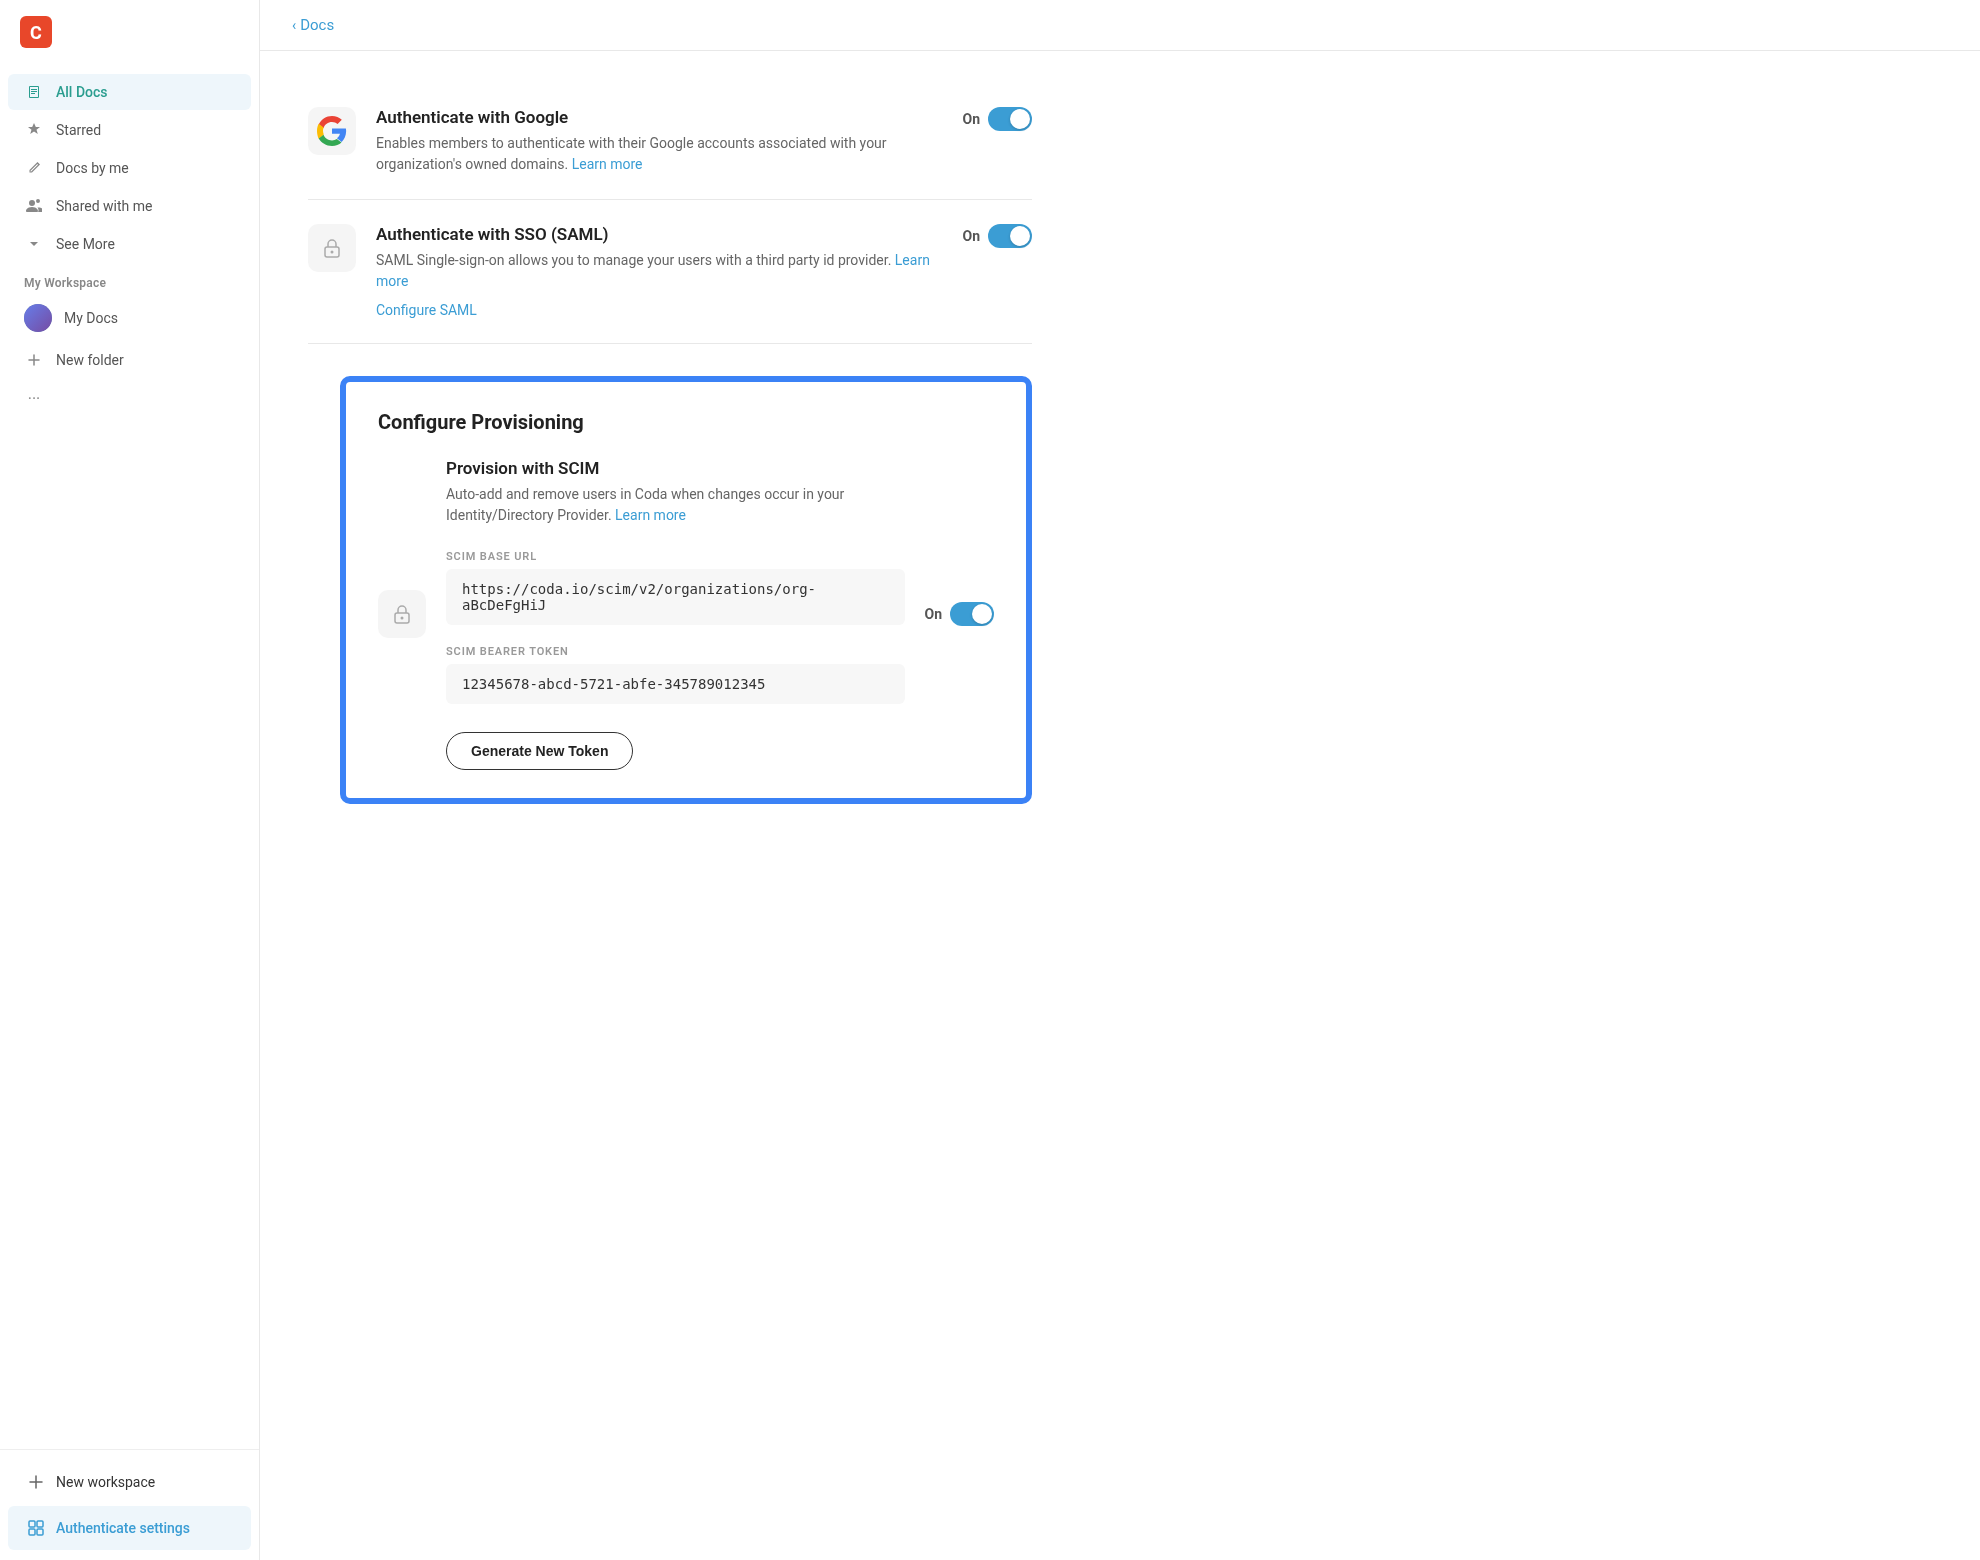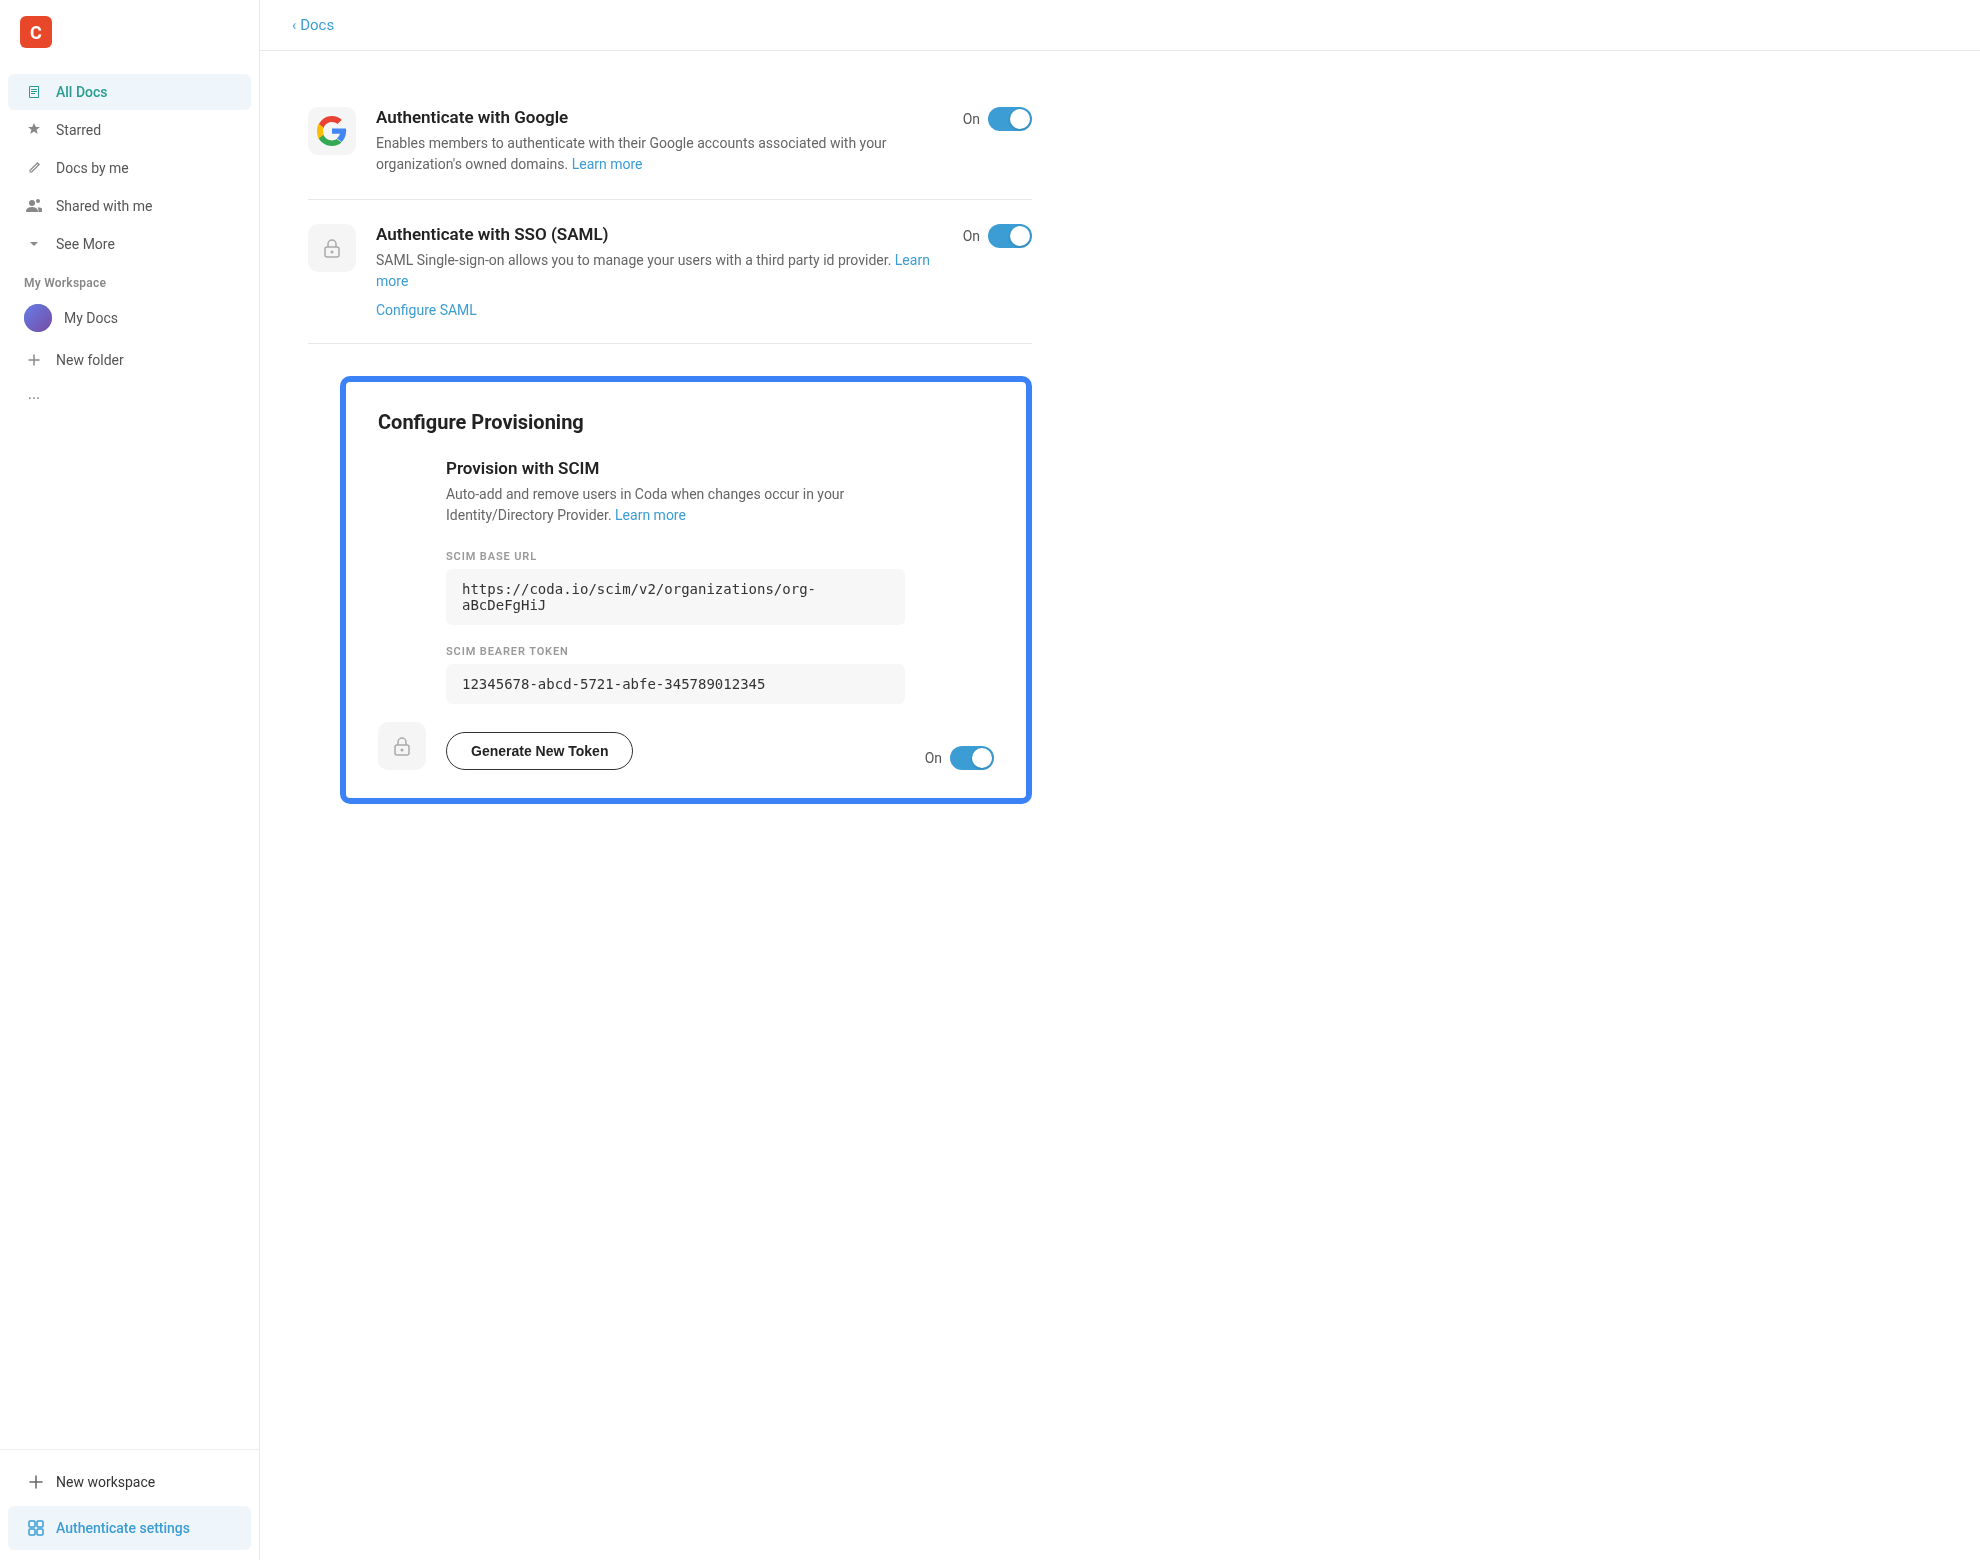--- a/index.html
+++ b/index.html
@@ -174,20 +174,21 @@
     .auth-link {
       color: #3b9dd4;
       text-decoration: none;
       cursor: pointer;
     }
     .auth-toggle {
       display: flex;
       align-items: center;
       gap: 8px;
       flex-shrink: 0;
+      font-weight: bold;
     }
     .toggle-label {
       font-size: 14px;
       color: #555;
     }
     .toggle-switch {
       width: 44px;
       height: 24px;
       background: #3b9dd4;
       border-radius: 12px;
@@ -222,21 +223,21 @@
       margin-left: 32px;
     }
     .provision-title {
       font-size: 20px;
       font-weight: 700;
       color: #222;
       margin-bottom: 24px;
     }
     .provision-row {
       display: flex;
-      align-items: flex-end;
+      align-items: center;
       gap: 20px;
     }
     .provision-content {
       flex: 1;
     }
     .provision-desc {
       font-size: 14px;
       color: #666;
       line-height: 1.5;
       margin-bottom: 24px;

